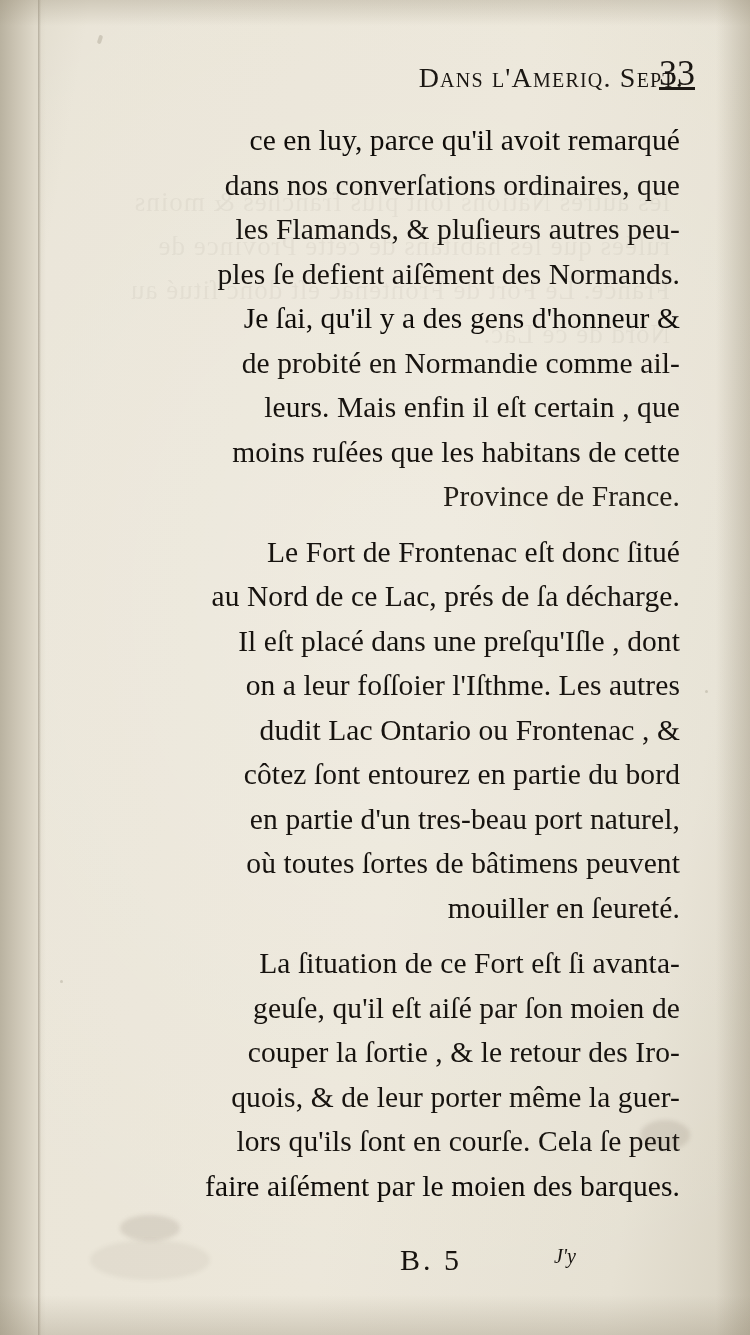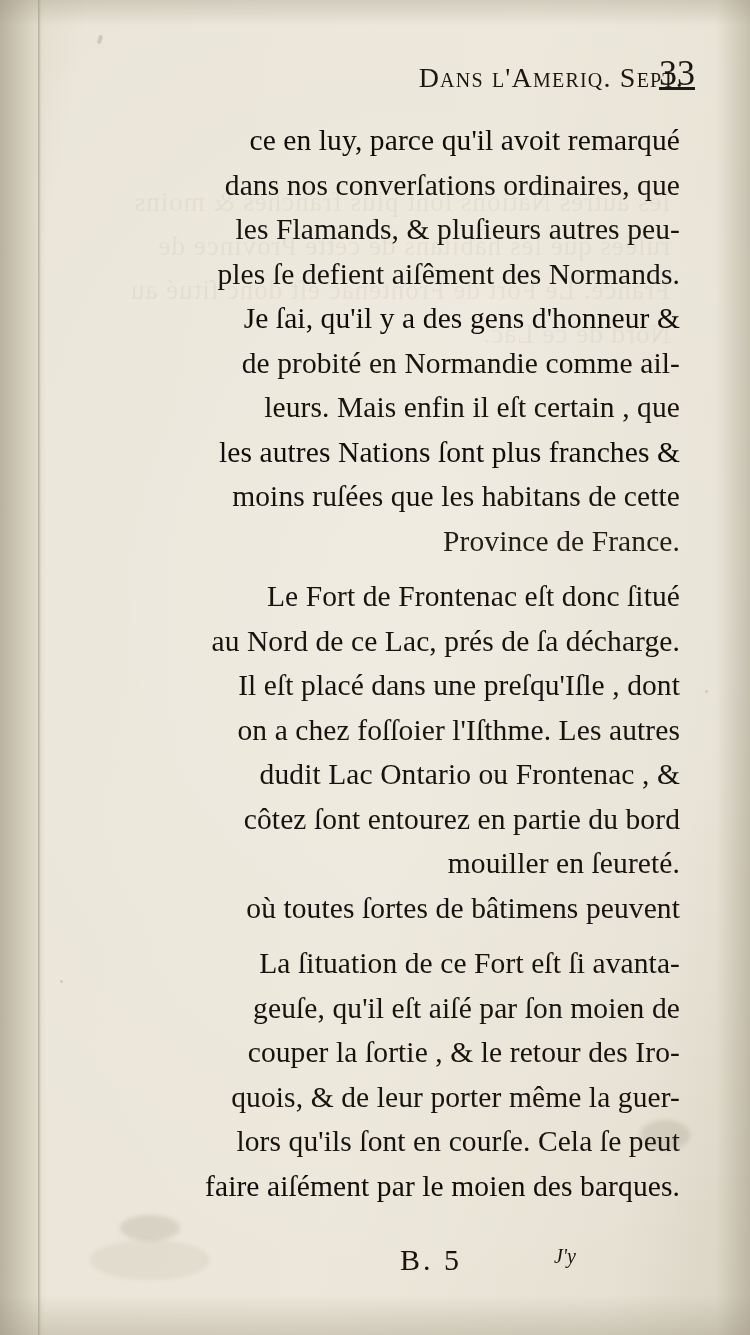--- a/index.html
+++ b/index.html
@@ -193,32 +193,32 @@
 
     <div class="body-block">
 
       <div class="line ink-dark">ce en luy,  parce qu'il avoit remarqué</div>
       <div class="line">dans nos converſations ordinaires,  que</div>
       <div class="line">les Flamands,   &amp; pluſieurs autres peu-</div>
       <div class="line">ples ſe defient aiſêment des Normands.</div>
       <div class="line ink-dark">Je ſai,  qu'il y a des gens d'honneur &amp;</div>
       <div class="line">de probité en  Normandie  comme ail-</div>
       <div class="line">leurs.   Mais enfin il eſt certain ,  que</div>
-      <div class="line ink-dark">les autres Nations ſont plus franches &amp;</div>
       <div class="line">moins ruſées que les habitans  de cette</div>
       <div class="line ink-light">Province de France.</div>
 
       <div class="line indent">Le Fort de Frontenac eſt donc  ſitué</div>
       <div class="line">au Nord de ce Lac, prés de ſa décharge.</div>
       <div class="line">Il eſt placé dans une preſqu'Iſle , dont</div>
-      <div class="line">on a chez foſſoier l'Iſthme.   Les autres</div>
+      <div class="line">on a leur foſſoier l'Iſthme.   Les autres</div>
       <div class="line">dudit Lac Ontario ou Frontenac ,  &amp;</div>
       <div class="line">côtez  ſont  entourez en partie  du bord</div>
+      <div class="line">en partie d'un tres-beau port  naturel,</div>
+      <div class="line">où toutes  ſortes  de  bâtimens peuvent</div>
       <div class="line">mouiller en ſeureté.</div>
-      <div class="line">où toutes  ſortes  de  bâtimens peuvent</div>
 
       <div class="line indent">La ſituation de ce Fort eſt ſi avanta-</div>
       <div class="line">geuſe,  qu'il eſt aiſé par ſon moien de</div>
       <div class="line">couper la ſortie ,  &amp; le retour des Iro-</div>
       <div class="line">quois,  &amp; de leur porter même la guer-</div>
       <div class="line">lors qu'ils ſont en courſe.  Cela ſe peut</div>
       <div class="line ink-dark">faire aiſément par le moien des barques.</div>
     </div>
 
     <div class="footer">

